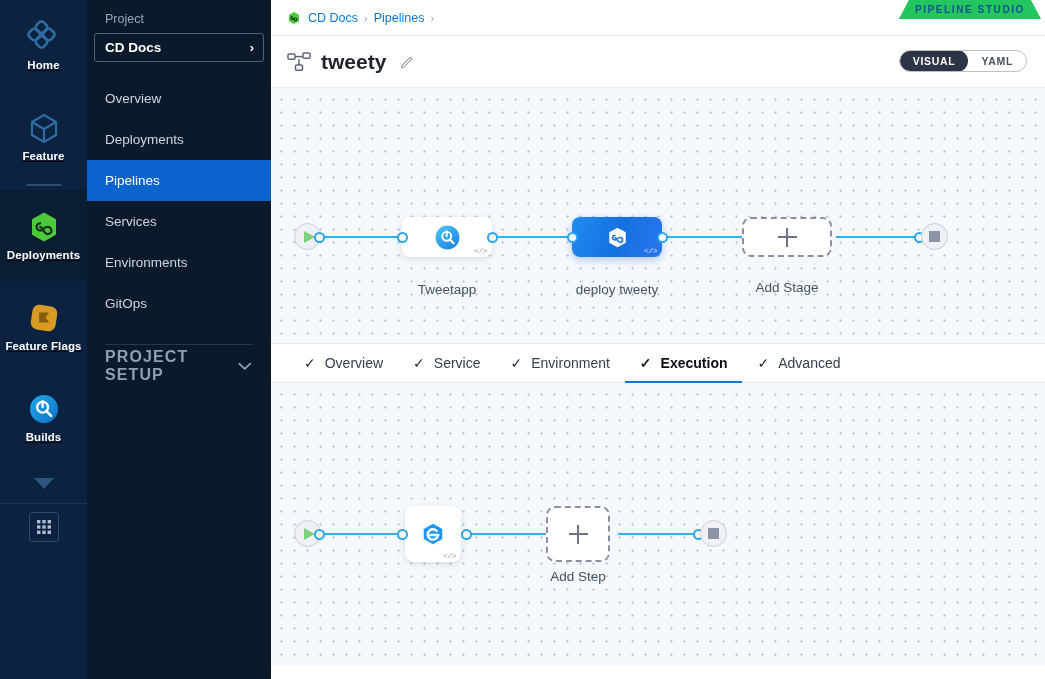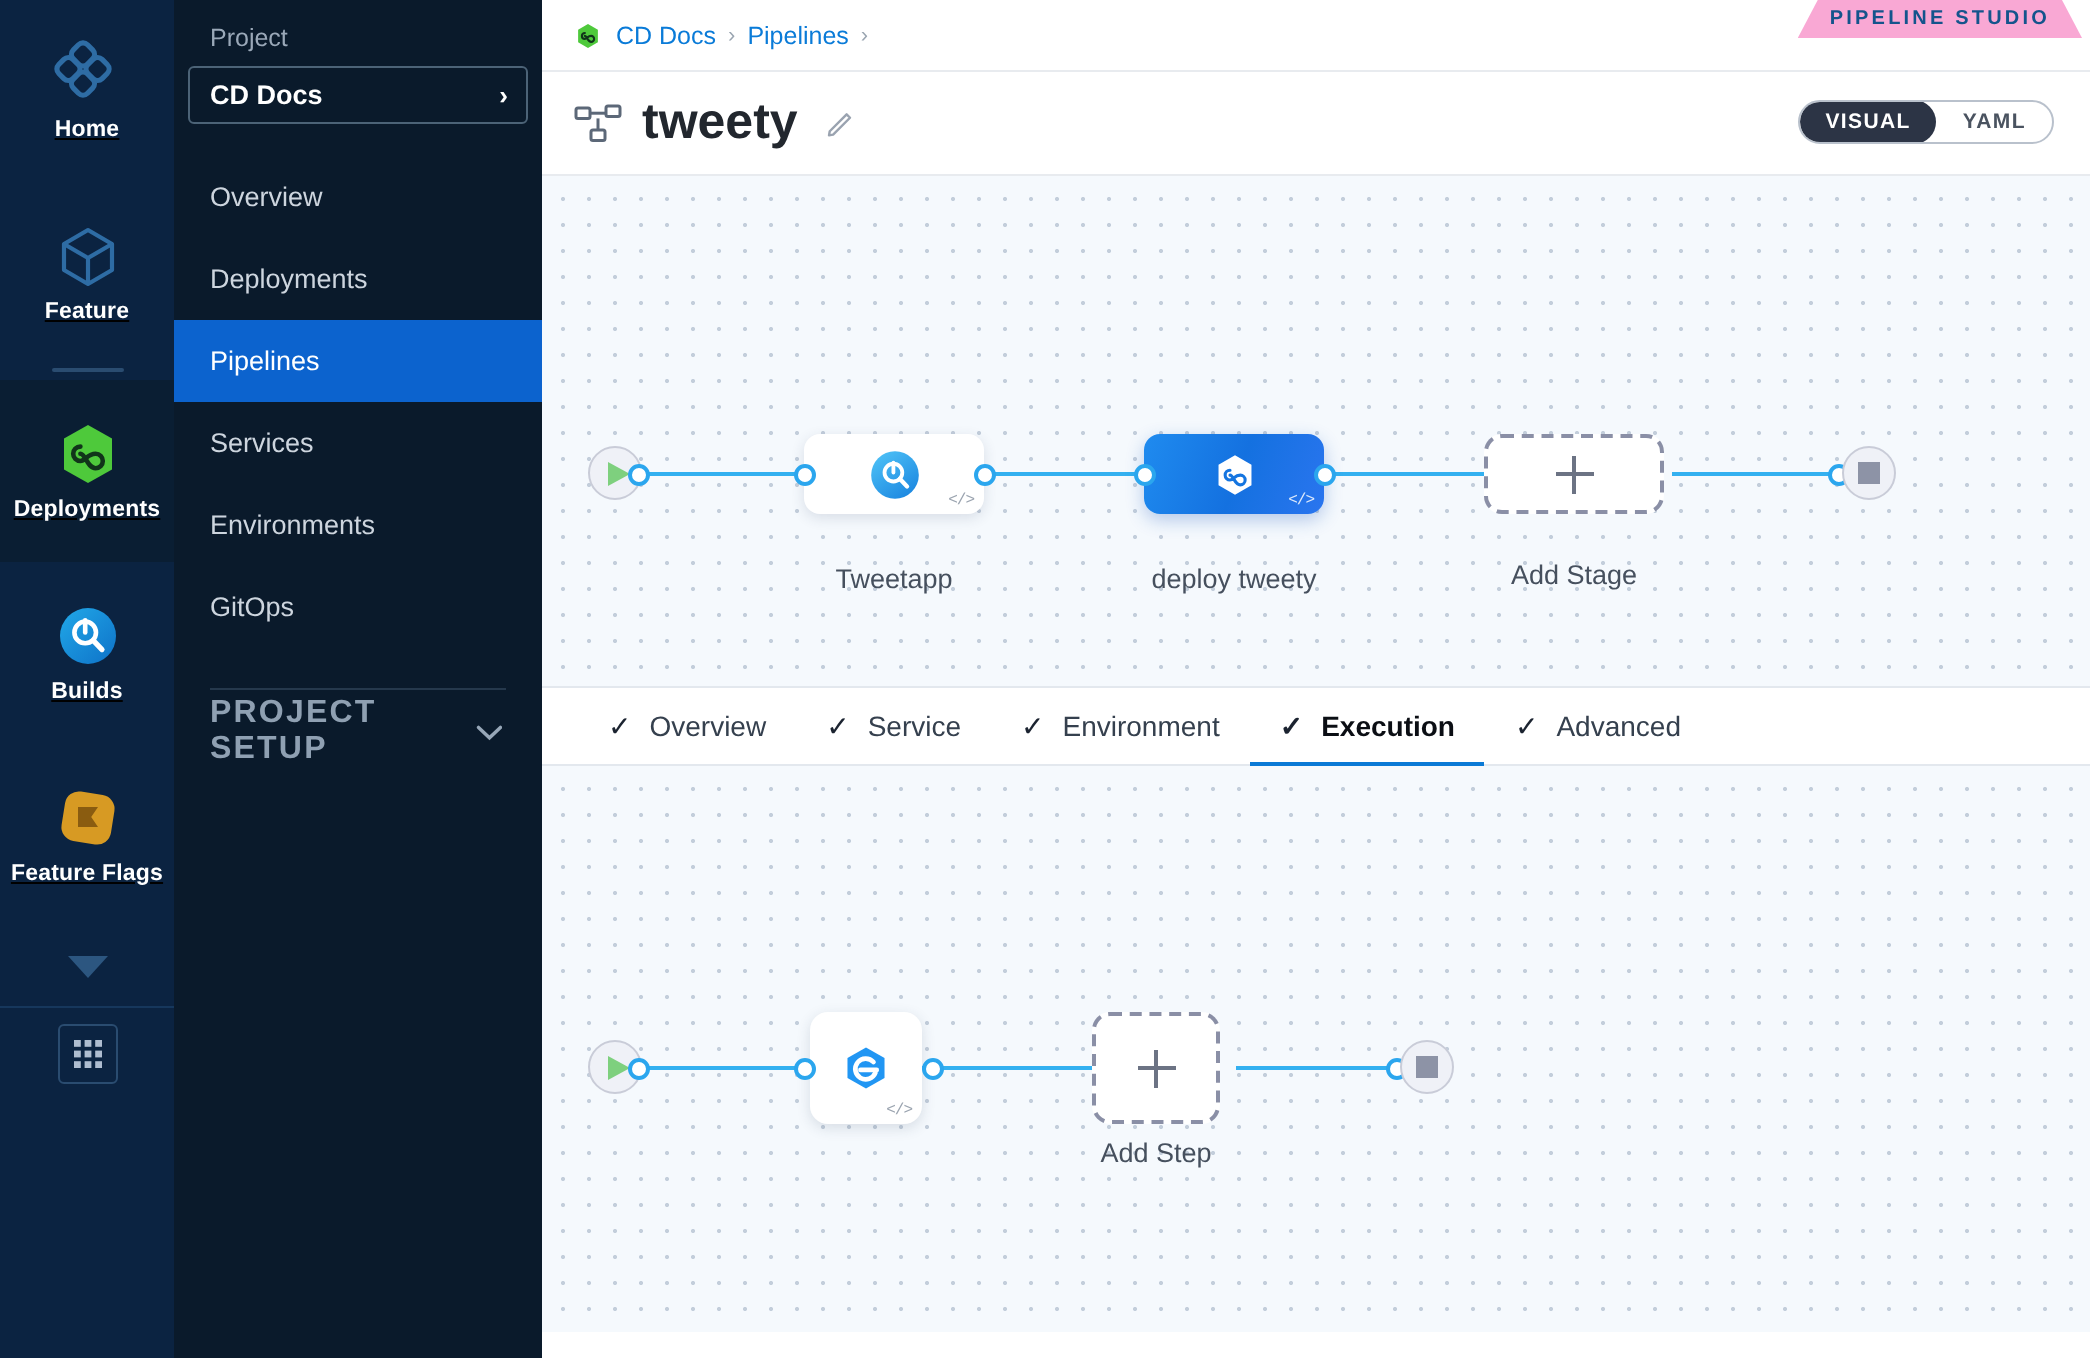--- a/index.html
+++ b/index.html
@@ -85,31 +85,31 @@
   .main { flex: 1 1 auto; height: 679px; background: #fff; position: relative; overflow: hidden; }
 
   .breadcrumb-bar {
     height: 36px; display: flex; align-items: center; padding-left: 16px;
     border-bottom: 1px solid #e8ebef; background: #fff; position: relative;
   }
   .crumb { color: #0a7bd8; font-size: 12.5px; cursor: pointer; }
   .crumb-sep { color: #9aa5b1; font-size: 11px; margin: 0 6px; }
   .studio-badge {
     position: absolute; right: 4px; top: 0;
-    height: 19px; background: #f9a8d4;
+    height: 19px; background: #22c55e;
     color: #14548c; font-size: 10px; font-weight: bold; letter-spacing: 1.6px;
     display: flex; align-items: center; padding: 0 16px;
     clip-path: polygon(10px 0, calc(100% - 10px) 0, 100% 100%, 0 100%);
   }
 
   .title-bar {
     height: 52px; display:flex; align-items:center; padding-left: 16px;
     border-bottom: 1px solid #e8ebef; position: relative; background:#fff;
   }
-  .pipe-title { font-size: 25px; font-weight: bold; color: #22272e; margin-left: 10px; }
+  .pipe-title { font-size: 21px; font-weight: bold; color: #22272e; margin-left: 10px; }
   .pencil-btn { margin-left: 14px; cursor: pointer; display:flex; }
   .mode-toggle {
     position: absolute; right: 18px; top: 14px;
     height: 22px; border: 1px solid #b9c1cc; border-radius: 11px;
     display: flex; align-items: center; background: #fff; overflow: hidden;
   }
   .mode-opt {
     height: 22px; display: flex; align-items: center; justify-content: center;
     font-size: 10.5px; font-weight: bold; letter-spacing: .7px; color: #4a5360;
     padding: 0 13px; cursor: pointer; border-radius: 11px;
@@ -230,44 +230,44 @@
     </div>
 
     <div class="rail-sep"></div>
 
     <div class="rail-item active">
       <svg class="rail-ico" viewBox="0 0 34 34">
         <path d="M17 2.5 L29 9.3 L29 24.7 L17 31.5 L5 24.7 L5 9.3 Z" fill="#4ec93b"></path>
         <path d="M13.2 13.3a3.6 3.6 0 1 0 0 7.2c2.6 0 3.4-3.6 7.6-3.6a3.6 3.6 0 1 1 0 7.2c-4.2 0-5-7.2-7.6-7.2" fill="none" stroke="#11341a" stroke-width="2.3" stroke-linecap="round"></path>
       </svg>
       <span class="rail-label">Deployments</span>
+    </div>
+
+    <div class="rail-item">
+      <svg class="rail-ico" viewBox="0 0 34 34">
+        <rect x="4.5" y="4.5" width="25" height="25" rx="7" fill="#d79a23" transform="rotate(9 17 17)"></rect>
+        <path d="M12 11.5 h10 l-3.4 5 3.4 5 h-10 z" fill="#8a5c10"></path>
+      </svg>
+      <span class="rail-label">Feature Flags</span>
     </div>
 
     <div class="rail-item">
       <svg class="rail-ico" viewBox="0 0 34 34">
         <defs>
           <linearGradient id="bgrad" x1="0" y1="0" x2="1" y2="1">
             <stop offset="0" stop-color="#21a8e8"></stop>
               <stop offset="1" stop-color="#0e72c8"></stop>
           </linearGradient>
         </defs>
         <circle cx="17" cy="17" r="14" fill="url(#bgrad)"></circle>
         <circle cx="15.6" cy="15.2" r="5.4" fill="none" stroke="#ffffff" stroke-width="2.3"></circle>
         <path d="M19.6 19.2 L24 23.8" stroke="#ffffff" stroke-width="2.6" stroke-linecap="round"></path>
         <path d="M15.6 9.2 L15.6 15.2" stroke="#ffffff" stroke-width="2.3" stroke-linecap="round"></path>
       </svg>
       <span class="rail-label">Builds</span>
-    </div>
-
-    <div class="rail-item">
-      <svg class="rail-ico" viewBox="0 0 34 34">
-        <rect x="4.5" y="4.5" width="25" height="25" rx="7" fill="#d79a23" transform="rotate(9 17 17)"></rect>
-        <path d="M12 11.5 h10 l-3.4 5 3.4 5 h-10 z" fill="#8a5c10"></path>
-      </svg>
-      <span class="rail-label">Feature Flags</span>
     </div>
 
     <div class="rail-chevron">
       <svg width="22" height="13" viewBox="0 0 22 13">
         <path d="M1 1 L21 1 L11 12 Z" fill="#2c5680"></path>
       </svg>
     </div>
 
     <div class="rail-grid-wrap">
       <div class="rail-grid-btn">

